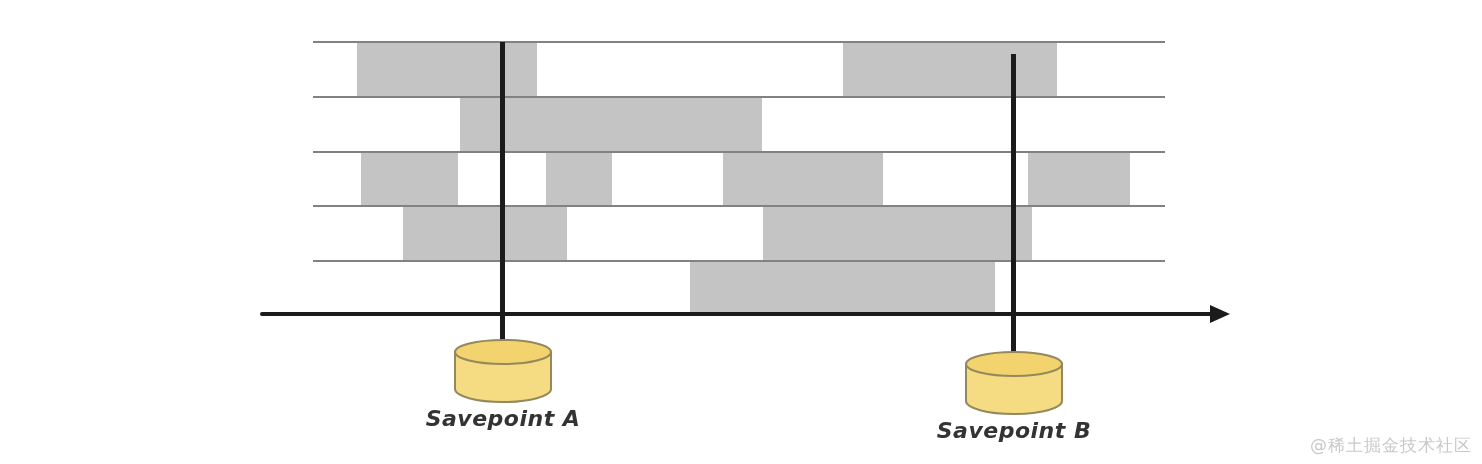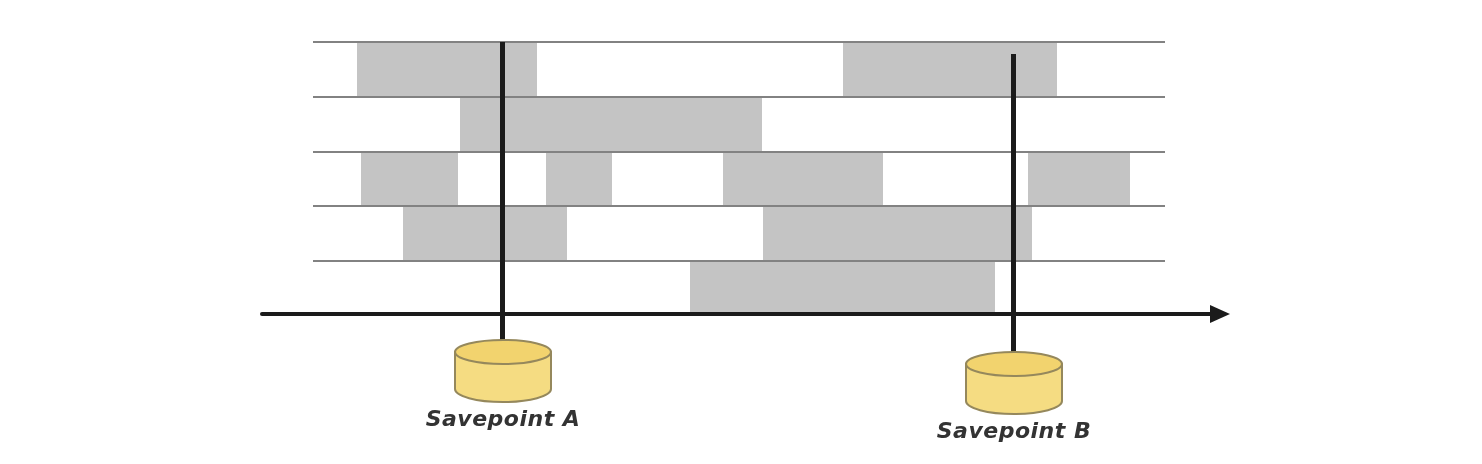--- a/index.html
+++ b/index.html
@@ -127,13 +127,14 @@
   <div class="savepoint" style="left: 914px; top: 54px;">
     <div class="sp-line"></div>
     <svg class="sp-cyl" width="100" height="70" viewBox="0 0 100 70">
       <path class="cyl-body" d="M 2 14 L 2 51 A 48 13 0 0 0 98 51 L 98 14 Z" stroke-width="2" stroke-linejoin="round" fill="#f5dc82" stroke="#95885c"></path>
       <ellipse class="cyl-top" cx="50" cy="14" rx="48" ry="12" stroke-width="2" fill="#f2d36e" stroke="#95885c"></ellipse>
     </svg>
     <div class="sp-label">Savepoint B</div>
   </div>
 </div>
   </div>
+  <div class="watermark">@稀土掘金技术社区</div>
 </div>
 
 </body></html>

